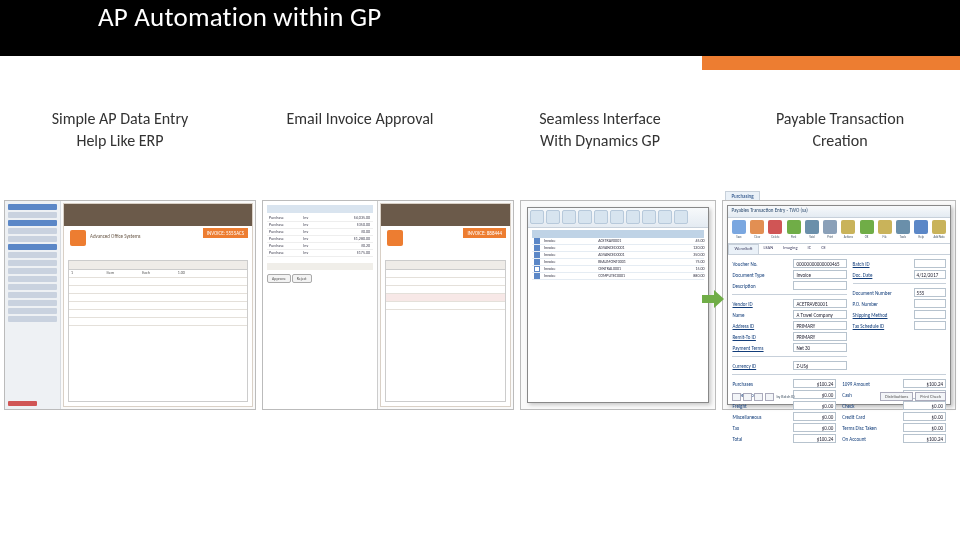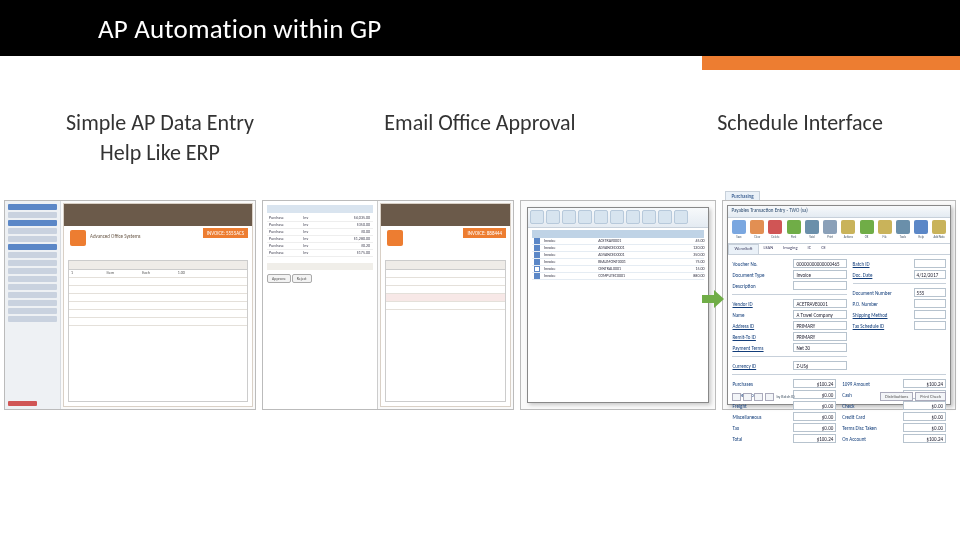--- a/index.html
+++ b/index.html
@@ -3,35 +3,35 @@
 <meta charset="utf-8">
 <style>
   * { box-sizing: border-box; margin: 0; padding: 0; }
   body {
     width: 960px; height: 540px;
     font-family: "Segoe UI", Calibri, sans-serif;
     background: #fff; overflow: hidden; position: relative;
   }
   .title-bar {
     position: relative; width: 100%; height: 56px;
-    background: #000; display: flex; align-items: center;
+    background: #000; display: flex; 
   }
   .title-text {
     color: #fff; font-size: 27px; font-weight: 400;
     padding-left: 98px; letter-spacing: .2px;
   }
   .accent {
     position: absolute; right: 0; top: 0; width: 258px; height: 70px;
     background: #ed7d31;
   }
   .columns {
     position: absolute; top: 108px; left: 0; width: 960px;
     display: flex; justify-content: space-around; text-align: center;
   }
-  .col-head { width: 230px; font-size: 22px; color: #333; line-height: 1.35; }
+  .col-head { width: 230px; font-size: 16px; color: #333; line-height: 1.35; }
   .shots {
     position: absolute; top: 200px; left: 0; width: 960px; height: 210px;
     display: flex; gap: 6px; padding: 0 4px;
   }
   .shot {
     flex: 1; border: 1px solid #bbb; background: #fafafa;
     position: relative; overflow: hidden; font-size: 4px; color: #555;
   }
   
   .mini-sidebar {
@@ -143,24 +143,29 @@
 <div class="title-bar">
   <div class="title-text">AP Automation within GP</div>
 </div>
 
 <div class="columns">
   <div class="col-head">
     <div>Simple AP Data Entry</div>
     <div>Help Like ERP</div>
   </div>
   <div class="col-head">
-    <div>Email Office Approval</div>
+    <div>Email Invoice Approval</div>
   </div>
   <div class="col-head">
-    <div>Schedule Interface</div>
+    <div>Seamless Interface</div>
+    <div>With Dynamics GP</div>
+  </div>
+  <div class="col-head">
+    <div>Payable Transaction</div>
+    <div>Creation</div>
   </div>
 </div>
 
 <div class="shots">
 
   <div class="shot" style="flex:1.35">
     <div class="mini-sidebar">
       <div class="sb-btn blue"></div>
         <div class="sb-btn"></div>
         <div class="sb-btn blue"></div>

